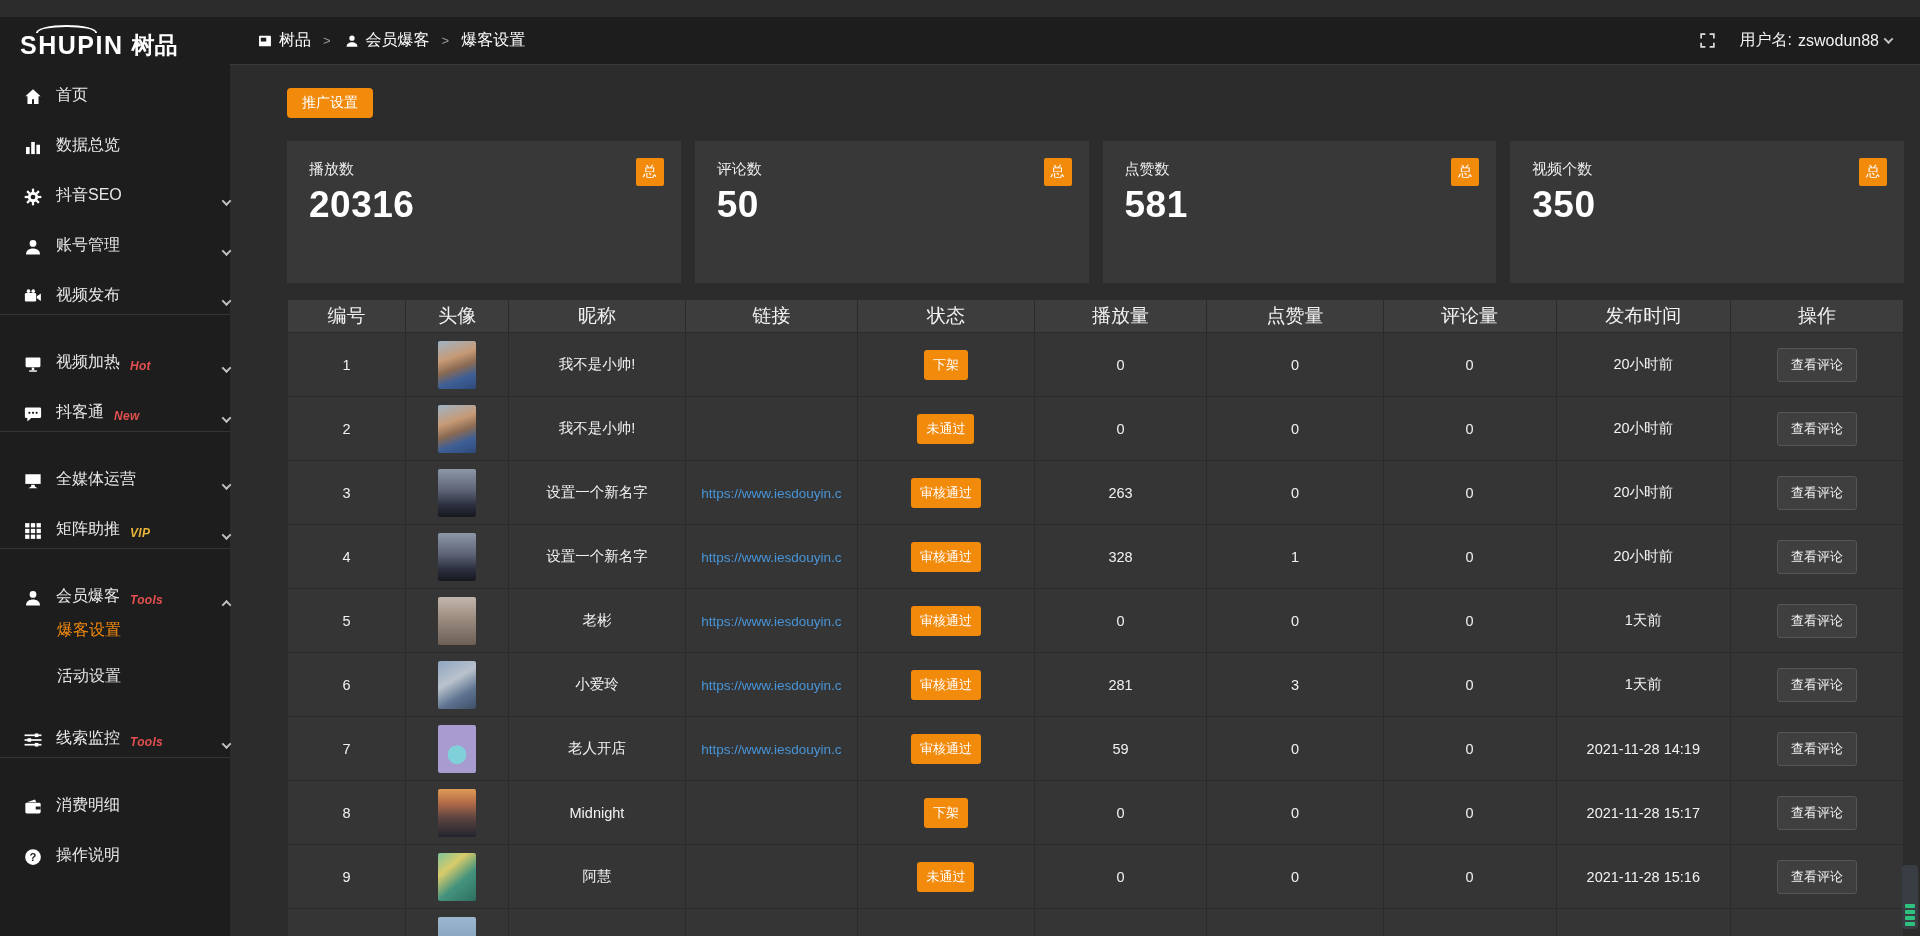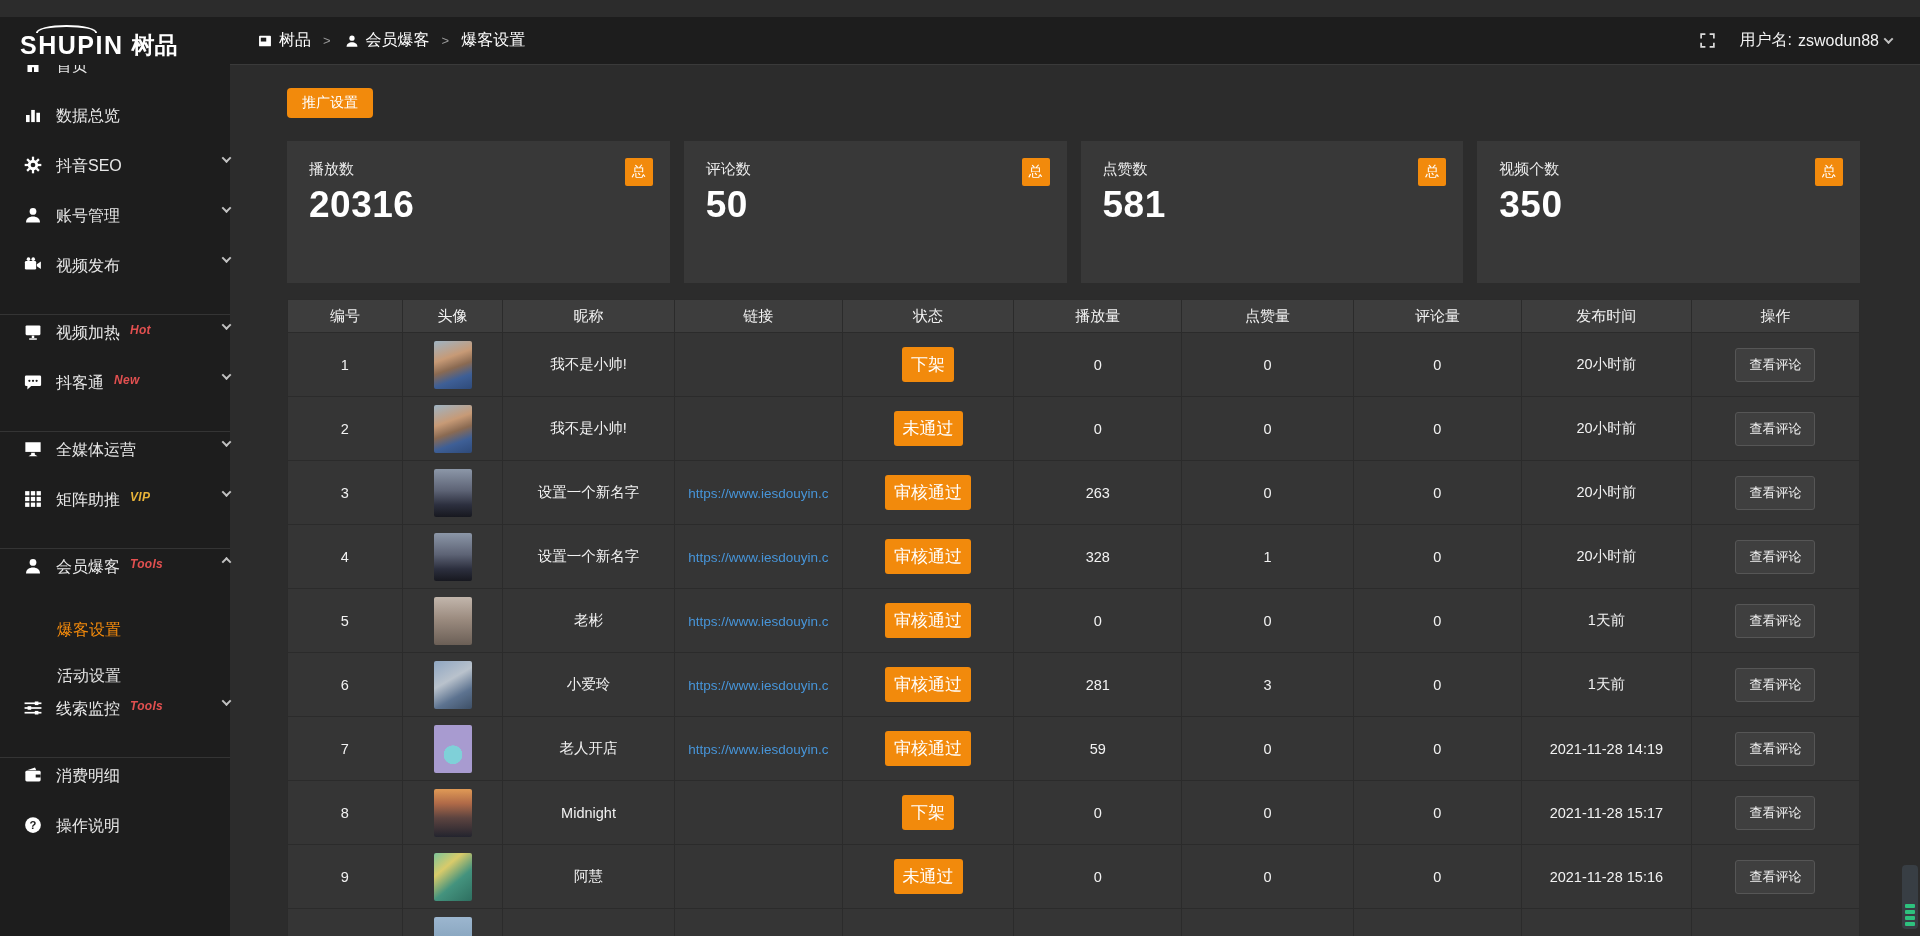--- a/index.html
+++ b/index.html
@@ -27,56 +27,56 @@
   .fullscreen { cursor:pointer; display:flex; }
   .user-chip { display:flex; align-items:center; gap:6px; font-size:16px; color:#f2f2f2; cursor:pointer; }
 
   .chev { width:7px; height:7px; border-right:2px solid #c0c0c0; border-bottom:2px solid #c0c0c0; display:inline-block; }
   .chev.down { transform:rotate(45deg) translate(-1px,-1px); }
   .chev.up { transform:rotate(-135deg) translate(-1px,-1px); }
 
   
   .sidebar { position:fixed; top:48px; left:0; bottom:0; width:230px; background:var(--dark); padding-top:8px; z-index:10; }
   .sidebar ul { list-style:none; margin:0; padding:0; }
-  .s-item { display:flex; align-items:flex-start; height:50px; padding:0 0 0 24px; font-size:16px; color:#e8e8e8; cursor:pointer; }
+  .s-item { display:flex; align-items:flex-end; height:50px; padding:0 0 0 24px; font-size:16px; color:#e8e8e8; cursor:pointer; }
   .ic { display:inline-flex; width:18px; height:18px; align-items:center; justify-content:center; flex:none; }
   .ic svg { width:100%; height:100%; }
   .s-label { margin-left:14px; }
   .s-badge { font-style:italic; font-weight:bold; font-size:12px; margin-left:10px; letter-spacing:.3px; }
   .s-badge.red { color:#E25050; }
   .s-badge.yellow { color:#E8B339; }
   .s-chev { margin-left:auto; }
   .divider { height:1px; background:#343434; margin:8px 0; }
   .s-sub { height:46px; display:flex; align-items:center; padding-left:57px; font-size:16px; color:#e2e2e2; cursor:pointer; }
   .s-sub.active { color:var(--accent); }
 
   
-  .content { position:absolute; top:48px; left:230px; right:0; bottom:0; padding:40px 60px 0 57px; overflow:hidden;border-radius:13px; }
+  .content { position:absolute; top:48px; left:230px; right:0; bottom:0; padding:40px 16px 0 57px; overflow:hidden;border-radius:13px; }
   .promo-btn { background:var(--accent); color:#fff; border:none; border-radius:4px; height:30px; padding:0 15px; font-size:14px; cursor:pointer; font-family:inherit; }
 
   .stats { display:flex; gap:14px; margin-top:23px; }
   .stat-card { flex:1; background:#383838; height:142px; position:relative; padding:19px 22px; }
   .stat-label { font-size:15px; color:#ececec; }
   .stat-value { font-size:37px; font-weight:bold; color:#fff; margin-top:5px; letter-spacing:.5px; }
   .stat-badge { position:absolute; top:17px; right:17px; width:28px; height:28px; background:var(--accent); color:#fff; font-size:14px; display:flex; align-items:center; justify-content:center; border-radius:2px; }
 
   .table-wrap { margin-top:16px; }
   table { width:100%; border-collapse:collapse; background:#353535; table-layout:fixed; }
-  th { height:33px; background:#3d3d3d; font-weight:normal; font-size:15px; color:#f2f2f2; border:1px solid #2b2b2b; }
+  th { height:33px; background:#3d3d3d; font-weight:normal; font-size:19px; color:#f2f2f2; border:1px solid #2b2b2b; }
   td { height:64px; text-align:center; font-size:14.5px; color:#f2f2f2; border:1px solid #2b2b2b; padding:0 4px; }
   .avatar { width:38px; height:48px; margin:0 auto; border-radius:2px; }
   .av-boy    { background:linear-gradient(160deg,#9fb4c4 0%,#c79a76 35%,#8a6a52 55%,#3e5f96 75%,#2e4a7a 100%); }
   .av-sky    { background:linear-gradient(180deg,#8c97a8 0%,#5d6375 45%,#2c2f3e 75%,#17181f 100%); }
   .av-man    { background:linear-gradient(180deg,#c2b6ac 0%,#9c8c80 45%,#6b5f56 100%); }
   .av-woman  { background:linear-gradient(150deg,#8fa6c2 0%,#b9c2cc 40%,#5d7390 70%,#3d4f66 100%); }
   .av-cartoon{ background:radial-gradient(circle at 50% 62%,#7fd0d8 0%,#7fd0d8 26%,#a89bd0 27%,#a89bd0 100%); }
   .av-sunset { background:linear-gradient(180deg,#e09a56 0%,#b06a48 30%,#5d4440 60%,#23242e 100%); }
   .av-teal   { background:linear-gradient(140deg,#7cc49a 0%,#d9cb6a 30%,#44937e 60%,#2e6f60 100%); }
   .av-blue   { background:linear-gradient(180deg,#9cb6cf 0%,#7293ad 100%); }
-  .status-badge { display:inline-block; background:var(--accent); color:#fff; font-size:17px; padding:6px 9px; border-radius:3px; cursor:pointer; white-space:nowrap; }
+  .status-badge { display:inline-block; background:var(--accent); color:#fff; font-size:13px; padding:6px 9px; border-radius:3px; cursor:pointer; white-space:nowrap; }
   .link { color:var(--link); font-size:13.5px; cursor:pointer; white-space:nowrap; }
   .action-btn { background:#3f3f3f; border:1px solid #565656; color:#f0f0f0; font-size:13px; padding:7px 13px; border-radius:3px; cursor:pointer; font-family:inherit; white-space:nowrap; }
 
   
   .floating-widget { position:fixed; right:2px; bottom:7px; width:16px; height:64px; background:#383e44; border-radius:4px; padding:3px; display:flex; flex-direction:column; justify-content:flex-end; gap:2px; cursor:pointer; z-index:30; }
   .fw-bar { height:4px; background:#2ec27e; border-radius:1px; }
 </style>
 </head>
 <body>
 

